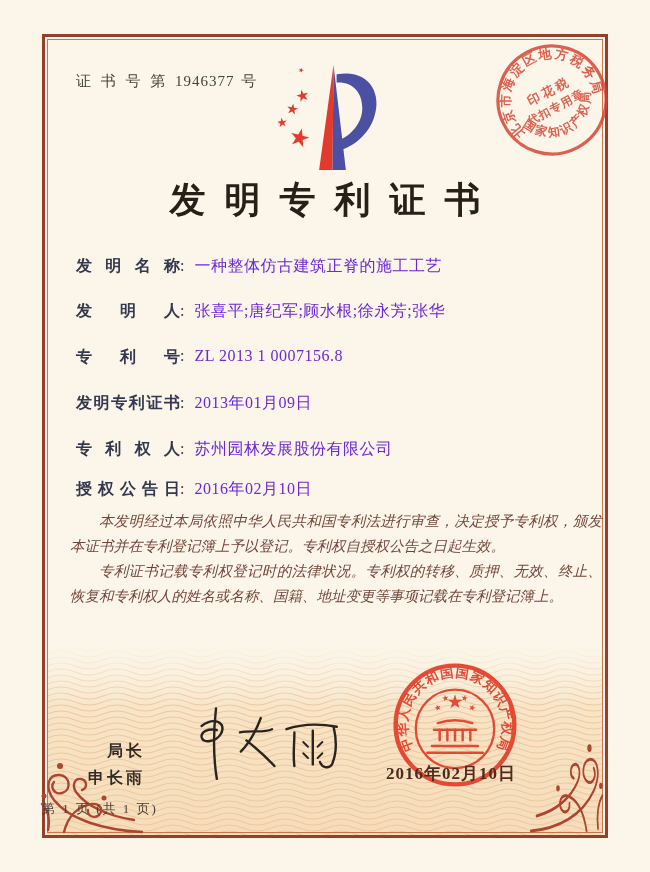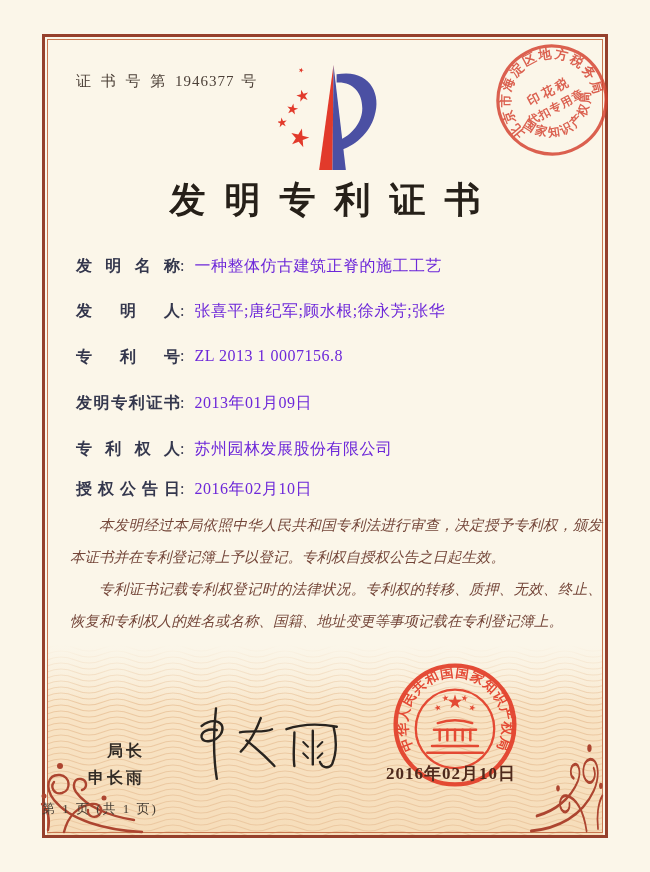--- a/index.html
+++ b/index.html
@@ -45,21 +45,21 @@
   }
   .field-row { position:absolute; left:76px; width:520px; font-size:16px; color:#3c3550; }
   .field-label {
     display:inline-block; width:104px; text-align:justify; text-align-last:justify;
     color:#34374d; vertical-align:top;font-weight:bold;
   }
   .field-colon { color:#34374d; margin-right:10px; }
   .field-value { color:#6d28d9; letter-spacing:.5px; }
   .body-text {
     position:absolute; left:70px; top:509px; width:532px;
-    font-size:14.5px; line-height:32px; color:#744639;
+    font-size:14.5px; line-height:25px; color:#744639;
     text-align:justify; font-style:italic;
   }
   .body-text p { text-indent:2em; }
   .director {
     position:absolute; left:88px; top:737px;
     font-family:"Liberation Sans", sans-serif; font-size:16px; font-weight:600;
     color:#332c26; letter-spacing:3px; line-height:27px; z-index:4;text-align:right;
   }
   .signature { position:absolute; left:192px; top:693px; width:160px; height:98px; z-index:4; }
   .office-seal { position:absolute; left:388px; top:658px; width:134px; height:134px; opacity:.9; z-index:3; }

